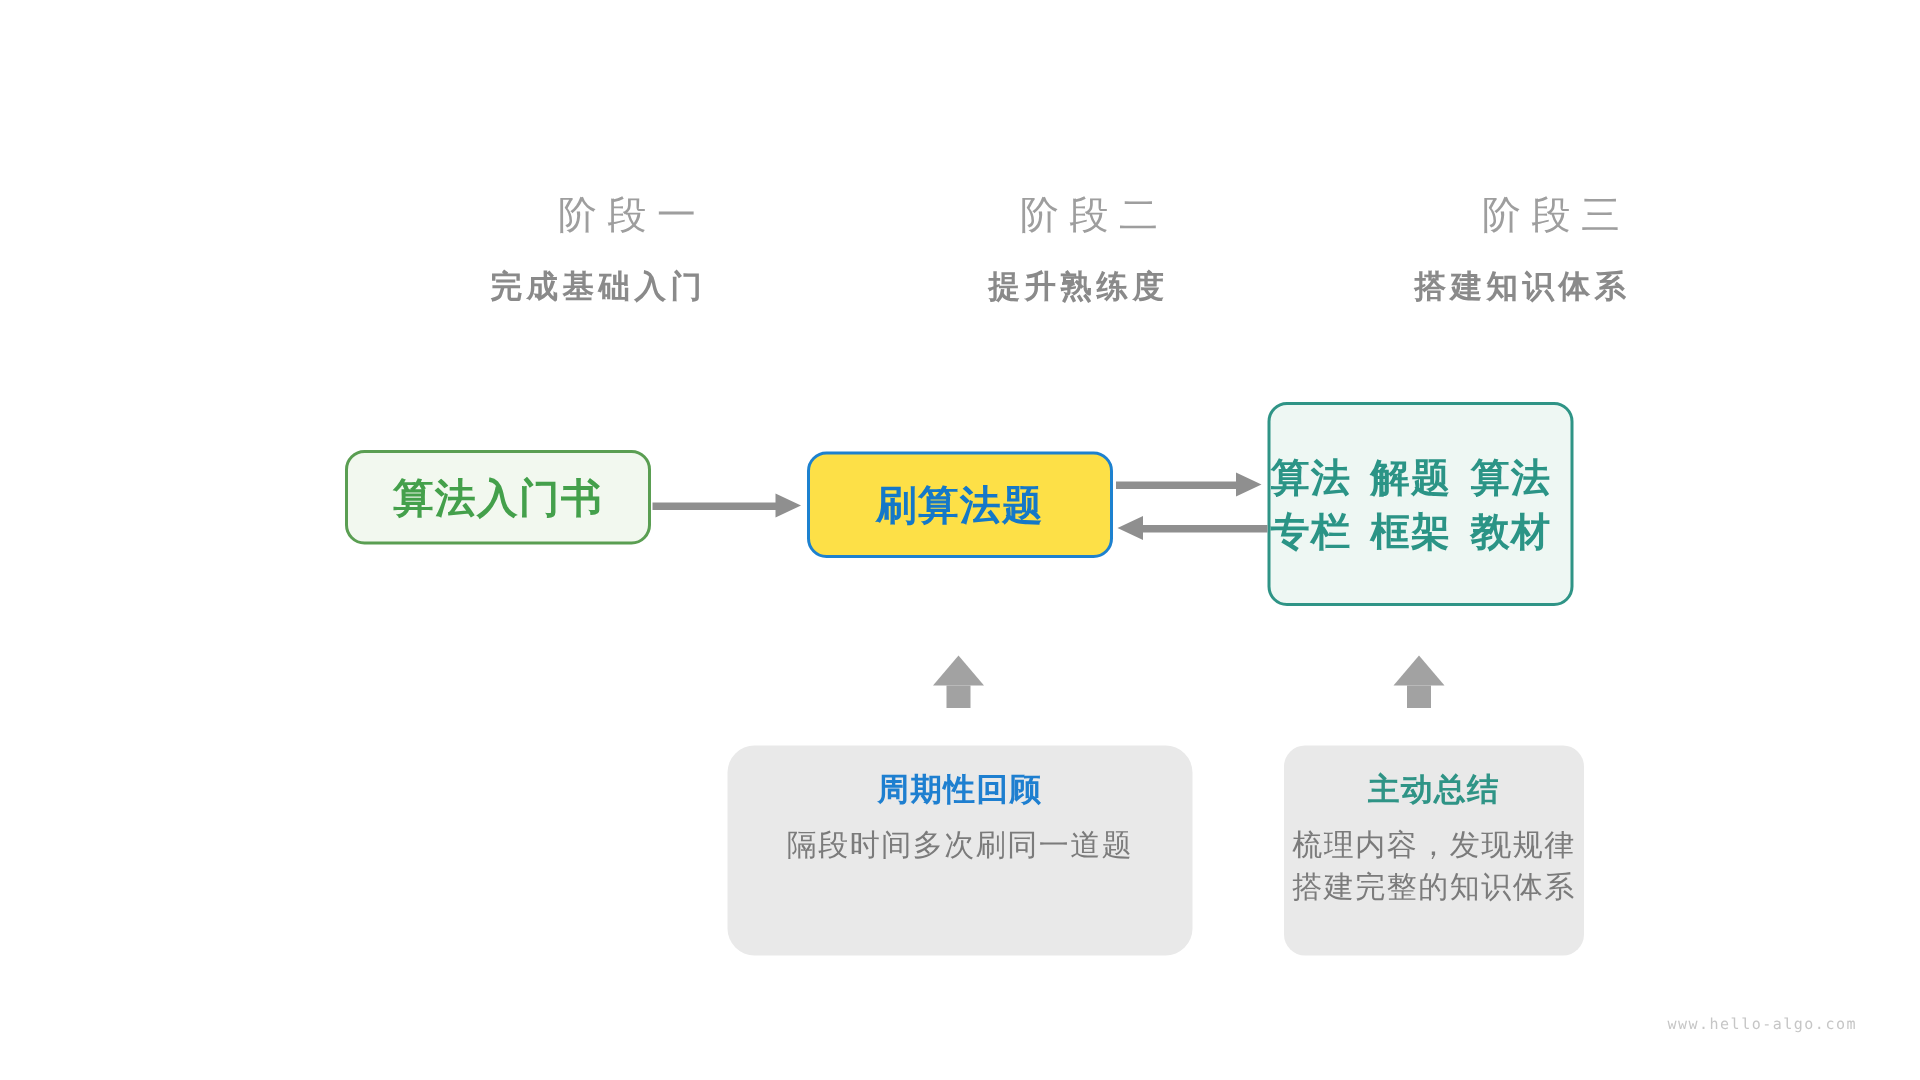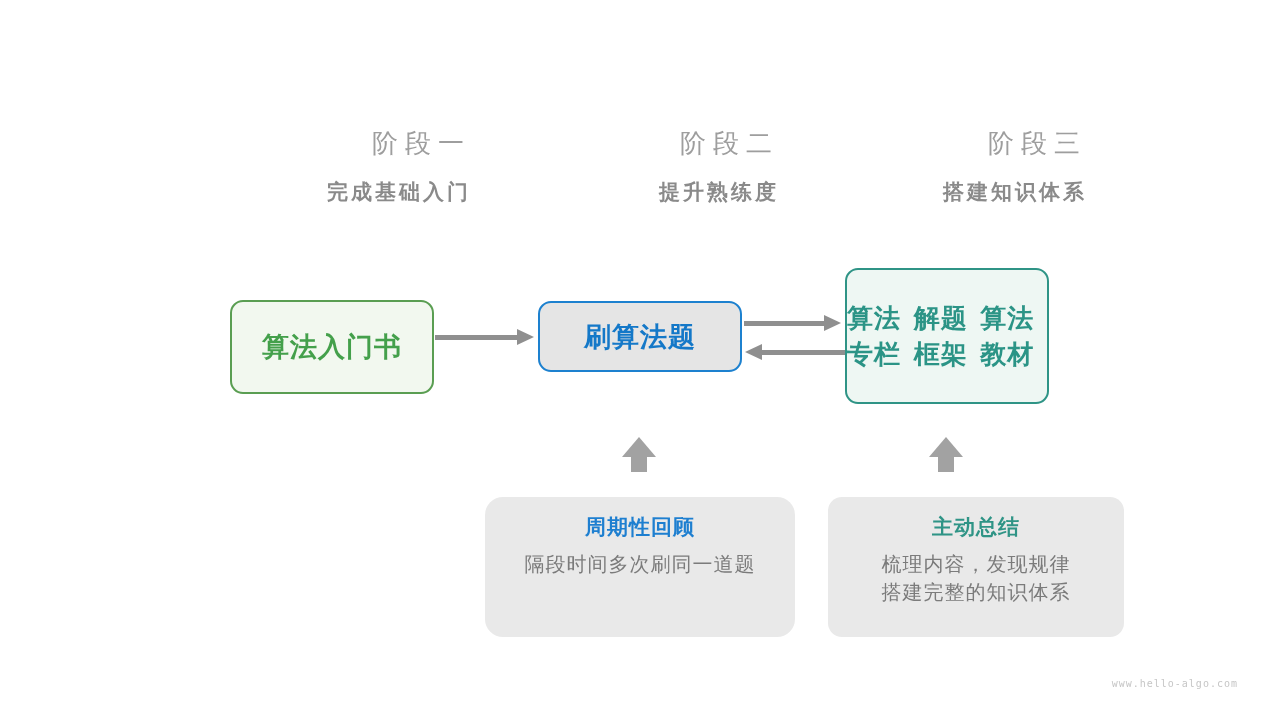--- a/index.html
+++ b/index.html
@@ -31,27 +31,27 @@
   
   .node {
     position: absolute;
     display: flex; flex-direction: row;
     align-items: center; justify-content: center;
     border-radius: 13px;
     font-weight: bold;
     letter-spacing: 1px;
   }
   .node-green {
-    left: 230px; top: 300px; width: 204px; height: 94px;
+    left: 230px; top: 300px; width: 204px; height: 63px;
     border: 2.5px solid #5a9e52; background: #f2f8ef;
     color: #44a04b; font-size: 27px;
   }
   .node-blue {
     left: 538px; top: 301px; width: 204px; height: 71px;
-    border: 2.5px solid #1d81cf; background: #e5e5e5;
+    border: 2.5px solid #1d81cf; background: #fde047;
     color: #1478c8; font-size: 27px;
   }
   .node-teal {
     left: 845px; top: 268px; width: 204px; height: 136px;
     border: 2.5px solid #2f9486; background: #eef7f3;
     color: #2b9486; font-size: 26px;
   }
   .node-teal .node-line { line-height: 36px; }
 
   
@@ -75,21 +75,21 @@
     border-bottom: 20px solid #a2a2a2;
   }
   .up-arrow-stem { width: 16px; height: 15px; margin: 0 auto; background: #a2a2a2; }
 
   
   .callout {
     position: absolute; top: 497px; height: 140px;
     background: #e9e9e9; border-radius: 14px; text-align: center;
   }
   .callout-review { left: 485px; width: 310px; border-radius: 18px; }
-  .callout-summary { left: 828px; width: 296px; }
+  .callout-summary { left: 856px; width: 200px; }
   .callout-title {
     margin-top: 19px;
     font-size: 21px; line-height: 21px; font-weight: bold;
     letter-spacing: 1px;
   }
   .callout-review .callout-title { color: #1e7fd0; }
   .callout-summary .callout-title { color: #2f9486; }
   .callout-body {
     margin-top: 13px;
     font-size: 20px; line-height: 28px;

